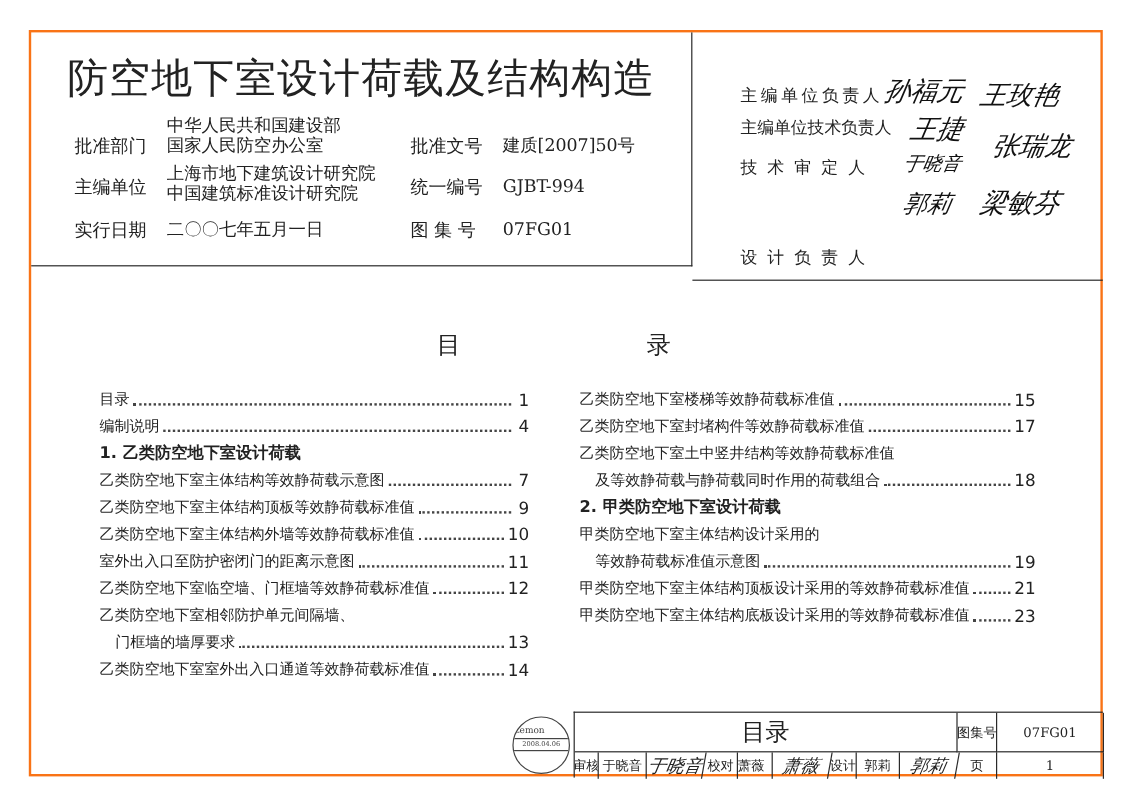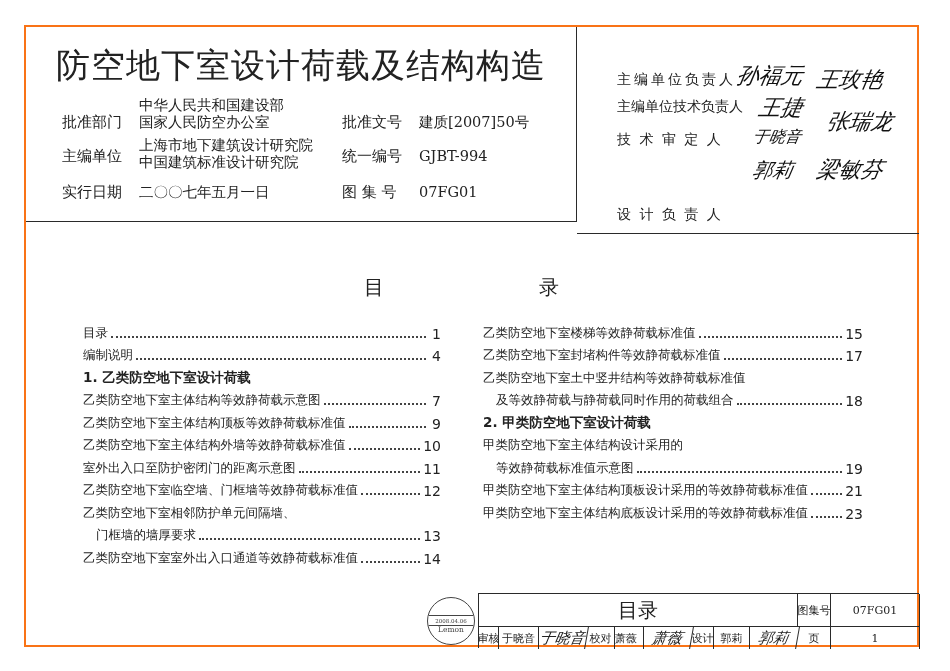--- a/index.html
+++ b/index.html
@@ -26,21 +26,21 @@
   .toc-col { position: absolute; top: 292px; }
   .toc-col.left { left: 57px; width: 358px; }
   .toc-col.right { left: 457px; width: 380px; }
   .toc-row { height: 22.5px; display: flex; align-items: flex-end; font-size: 12.5px; color: #222; font-family: "DejaVu Sans", sans-serif; white-space: nowrap; }
   .toc-row.heading { font-weight: bold; font-size: 13.5px; }
   .toc-row.indent .toc-text { padding-left: 13px; }
   .toc-dots { flex: 1; overflow: hidden; border-bottom: 2px dotted #444; margin: 0 3px 4px 3px; height: 1px; }
   .toc-page { min-width: 12px; text-align: right; font-size: 14px; }
 
   .stamp { position: absolute; left: 401px; top: 570px; width: 48px; height: 48px; border: 1px solid #444; border-radius: 50%; overflow: hidden; }
-  .stamp-top { position: absolute; top: 6px; width: 100%; text-align: center; font-size: 7.5px; font-family: "DejaVu Serif", serif; color: #444; margin-top: 21px; }
+  .stamp-top { position: absolute; top: 6px; width: 100%; font-size: 7.5px; font-family: "DejaVu Serif", serif; color: #444; }
   .stamp-band { position: absolute; top: 17px; left: 0; width: 100%; height: 11px; border-top: 1px solid #444; border-bottom: 1px solid #444; text-align: center; font-size: 5.5px; line-height: 10px; color: #444; font-family: "DejaVu Serif", serif; }
 
   .tb { position: absolute; left: 452px; top: 566px; width: 441px; height: 55px; border-left: 1.5px solid #2a2a2a; border-top: 1.5px solid #2a2a2a; }
   .tb-cell { position: absolute; display: flex; align-items: center; justify-content: center; font-family: "DejaVu Serif", serif; color: #222; border-right: 1px solid #2a2a2a; white-space: nowrap; overflow: hidden; }
   .tb-title { left: 0; top: 0; width: 319px; height: 33px; font-size: 20px; font-family: "DejaVu Sans", sans-serif; border-bottom: 1px solid #2a2a2a; }
   .tb-small { font-size: 11px; }
   .tb-sig { font-style: italic; font-size: 15px; transform: skewX(-10deg); }
 </style>
 </head>
 <body>

